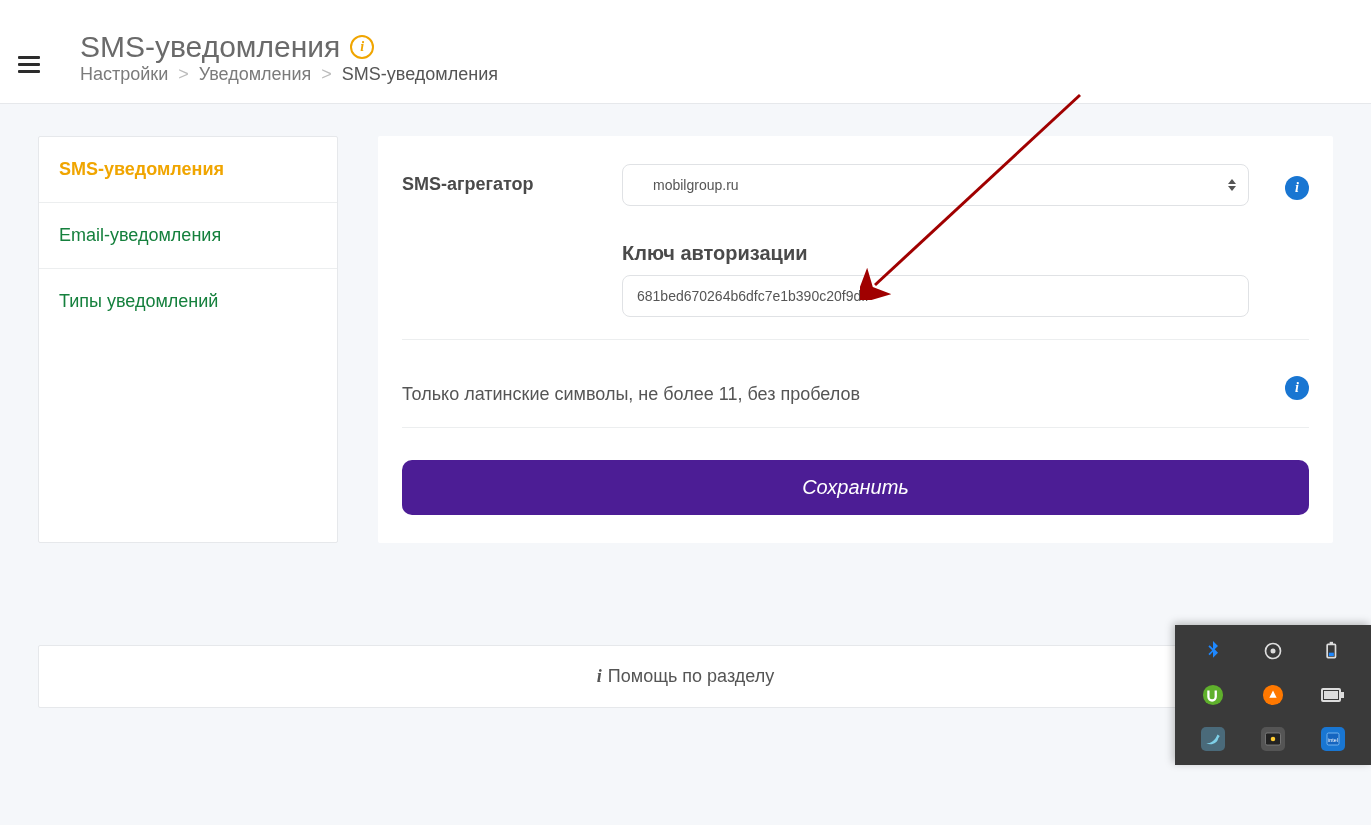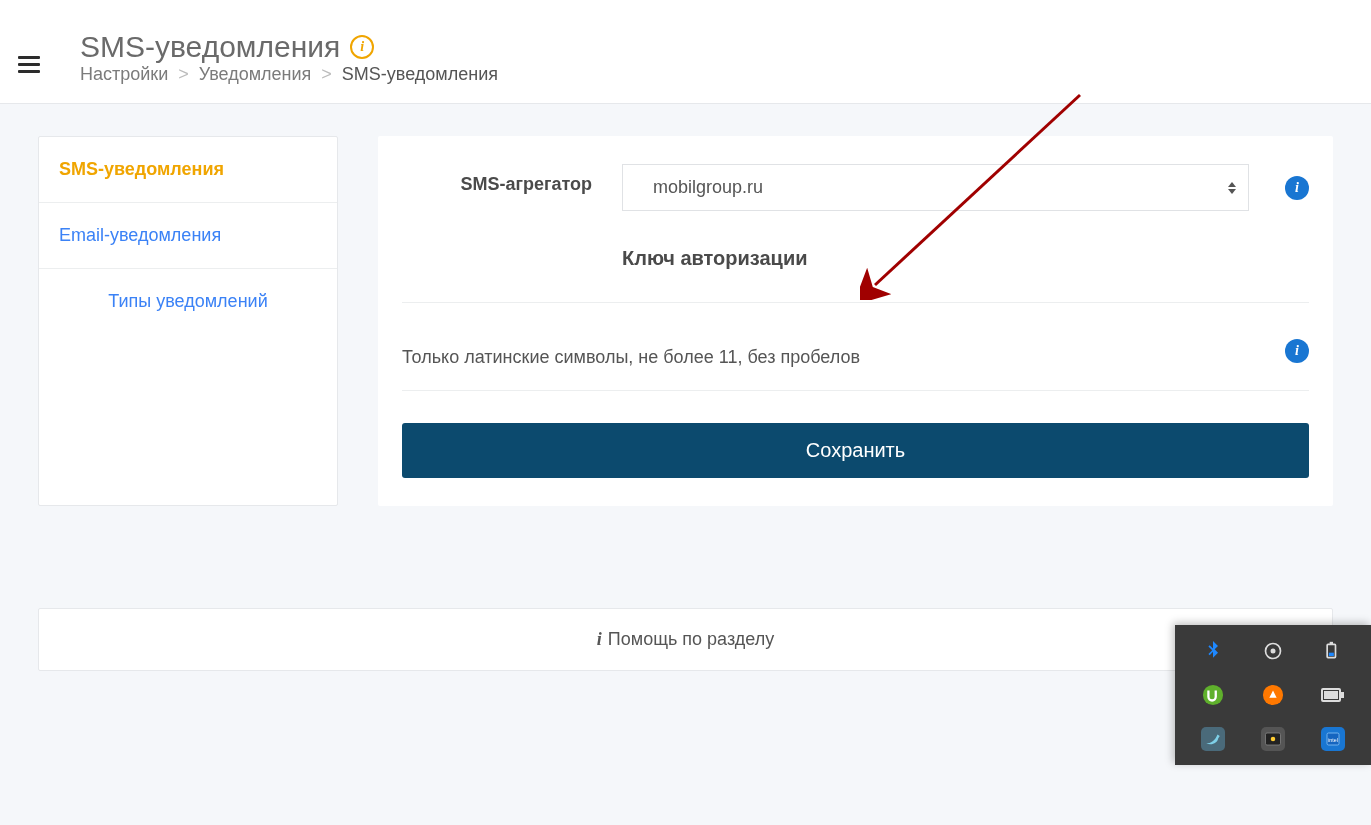--- a/index.html
+++ b/index.html
@@ -7,37 +7,37 @@
 .header { background: #fff; border-bottom: 1px solid #e6e8eb; padding: 30px 0 18px 80px; position: relative; }
 .hamburger { position: absolute; left: 18px; top: 56px; width: 22px; height: 18px; cursor: pointer; }
 .hamburger span { display: block; height: 3px; background: #2c2c2c; margin-bottom: 4px; border-radius: 1px; }
 .page-title { font-size: 30px; font-weight: 300; color: #6a6a6a; display: flex; align-items: center; gap: 10px; }
 .title-info { width: 24px; height: 24px; border: 2px solid #f0a500; border-radius: 50%; display: inline-flex; align-items: center; justify-content: center; color: #f0a500; font-size: 14px; font-weight: bold; font-style: italic; font-family: serif; }
 .breadcrumb { margin-top: 0; font-size: 18px; color: #7b7b7b; display: flex; gap: 10px; align-items: center; }
 .breadcrumb .sep { color: #bbb; }
 .breadcrumb .current { color: #555; }
 .content { display: flex; padding: 32px 38px; gap: 40px; }
 .sidebar { width: 300px; background: #fff; border: 1px solid #e6e8eb; border-radius: 2px; }
-.sidebar-item { padding: 22px 20px; border-bottom: 1px solid #eceeef; font-size: 18px; color: #3b82f6; cursor: pointer; }
-.sidebar-item:last-child { border-bottom: none; text-align: center; }
+.sidebar-item { padding: 22px 20px; border-bottom: 1px solid #eceeef; font-size: 18px; color: #15803d; cursor: pointer; }
+.sidebar-item:last-child { border-bottom: none; }
 .sidebar-item.active { color: #f0a500; font-weight: 600; }
 .main-panel { flex: 1; background: #fff; border-radius: 2px; padding: 28px 24px 28px 24px; }
 .form-row { display: flex; align-items: flex-start; margin-bottom: 24px; padding-bottom: 22px; border-bottom: 1px solid #eceeef; position: relative; }
 .form-row:last-of-type { border-bottom: 1px solid #eceeef; }
-.form-label { width: 220px; text-align: right; font-weight: 600; font-size: 18px; color: #4a4a4a; padding-right: 30px; padding-top: 10px; }
+.form-label { width: 220px; text-align: left; font-weight: 600; font-size: 18px; color: #4a4a4a; padding-right: 30px; padding-top: 10px; }
 .form-control-wrap { flex: 1; padding-right: 60px; }
-.select, .input { width: 100%; border: 1px solid #e0e2e5; border-radius: 0; padding: 12px 14px; font-size: 18px; color: #555; background: #fff; }
+.select, .input { width: 100%; border: 1px solid #e0e2e5; border-radius: 8px; padding: 12px 14px; font-size: 14px; color: #555; background: #fff; }
 .select { position: relative; cursor: pointer; display: flex; align-items: center; justify-content: space-between; }
 .select-indicator { position: absolute; right: 12px; top: 50%; transform: translateY(-50%); display: flex; flex-direction: column; gap: 2px; }
 .select-indicator::before { content: ""; border-left: 4px solid transparent; border-right: 4px solid transparent; border-bottom: 5px solid #555; }
 .select-indicator::after { content: ""; border-left: 4px solid transparent; border-right: 4px solid transparent; border-top: 5px solid #555; }
 .sub-label { font-weight: 700; font-size: 20px; color: #4a4a4a; margin-top: 36px; margin-bottom: 10px; }
 .hint { margin-top: 20px; font-size: 18px; color: #555; }
 .info-badge { position: absolute; right: 0; top: 12px; width: 24px; height: 24px; background: #1976d2; color: #fff; border-radius: 50%; display: flex; align-items: center; justify-content: center; font-weight: bold; font-style: italic; font-family: serif; font-size: 14px; cursor: pointer; }
-.save-btn { width: 100%; background: #0c4a6e; color: #fff; border: none; border-radius: 3px; padding: 16px; font-size: 20px; cursor: pointer; margin-top: 8px; }
+.save-btn { width: 100%; background: #4c1d95; color: #fff; border: none; border-radius: 10px; padding: 16px; font-size: 20px; cursor: pointer; margin-top: 8px; font-style: italic; }
 .help-bar { margin: 70px 38px 0; background: #fff; border: 1px solid #e6e8eb; border-radius: 2px; padding: 20px; text-align: center; font-size: 18px; color: #555; display: flex; justify-content: center; align-items: center; gap: 6px; }
 .help-bar .i { font-weight: bold; font-style: italic; font-family: serif; }
 .arrow-overlay { position: absolute; pointer-events: none; z-index: 5; }
 .tray { position: absolute; right: 0; bottom: 60px; width: 196px; background: #3a3a3a; padding: 14px 8px; display: grid; grid-template-columns: repeat(3, 1fr); gap: 20px 0; justify-items: center; align-items: center; box-shadow: -2px -2px 8px rgba(0,0,0,.25); z-index: 10; }
 .tray-icon { width: 24px; height: 24px; display: flex; align-items: center; justify-content: center; border-radius: 5px; cursor: pointer; }
 </style>
 </head>
 <body>
 
 <div class="header">
@@ -74,20 +74,21 @@
 
   <div class="main-panel">
     <div class="form-row">
       <div class="form-label">SMS-агрегатор</div>
       <div class="form-control-wrap">
         <div class="select">
           <span style="margin-left:16px;">mobilgroup.ru</span>
           <span class="select-indicator"></span>
         </div>
         <div class="sub-label">Ключ авторизации</div>
+        <input class="input" value="681bed670264b6dfc7e1b390c20f9dff" style="">
       </div>
       <div class="info-badge">i</div>
     </div>
 
     <div class="form-row">
       <div class="form-control-wrap">
         <div class="hint">Только латинские символы, не более 11, без пробелов</div>
       </div>
       <div class="info-badge">i</div>
     </div>

